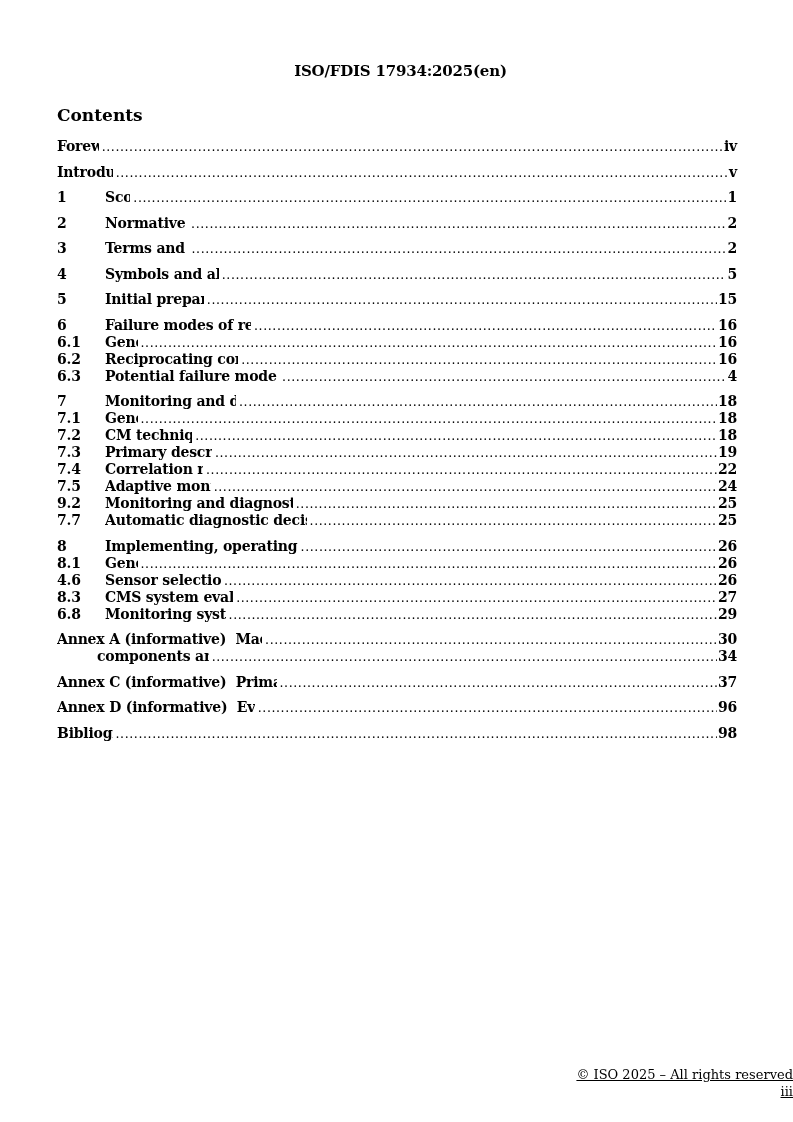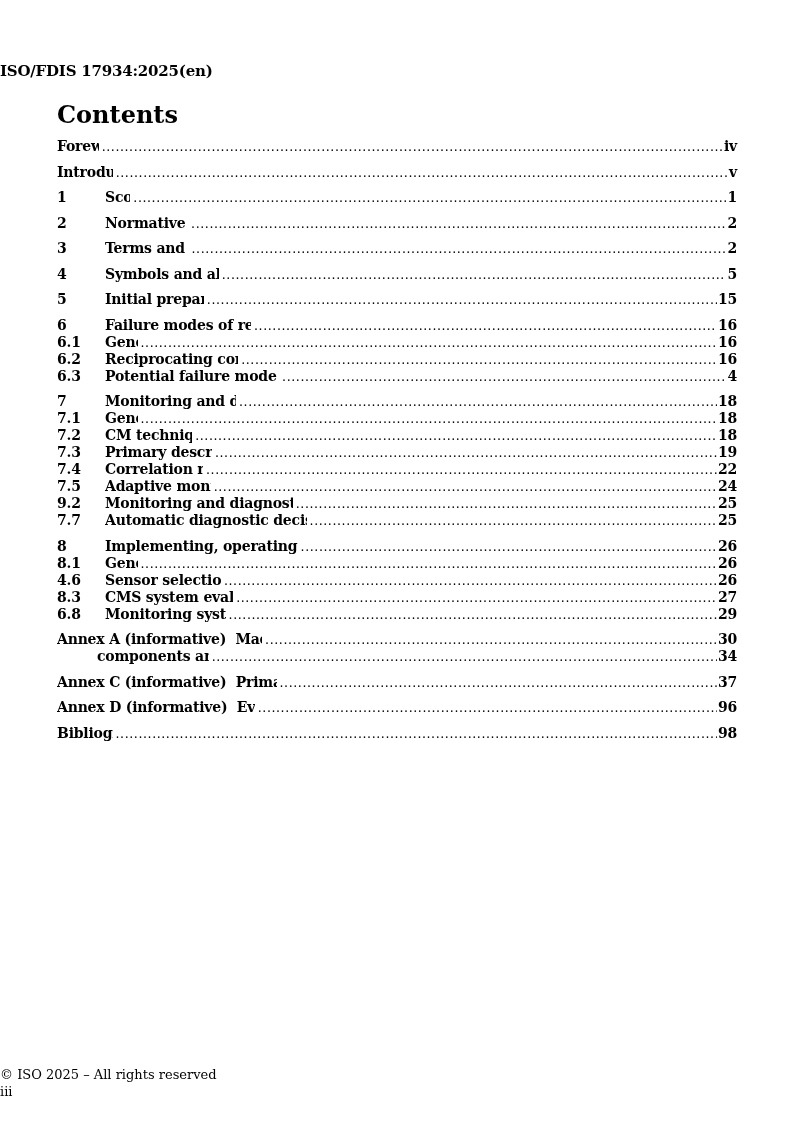--- a/index.html
+++ b/index.html
@@ -12,36 +12,36 @@
     width: 793px;
     height: 1122px;
     background: #ffffff;
     color: #000000;
     font-family: "DejaVu Serif", serif;
     overflow: hidden;
   }
   .doc-header {
     position: absolute;
     top: 62px;
-    left: 0;
+    left: 8px;
     right: 0;
-    text-align: left;
+    text-align: center;
     font-size: 15px;
     font-weight: bold;
     letter-spacing: -0.2px;
   }
   .content {
     position: absolute;
     top: 0;
     left: 57px;
     width: 680px;
   }
   .contents-title {
     margin: 103px 0 11px 0;
-    font-size: 24px;
+    font-size: 17px;
     line-height: 24px;
     font-weight: bold;
   }
   .toc-list {
     width: 100%;
   }
   .row {
     display: flex;
     align-items: baseline;
     font-size: 14px;
@@ -78,24 +78,25 @@
   }
   .pagenum {
     flex: 0 0 auto;
     text-align: left;
   }
   .doc-footer {
     position: absolute;
     top: 1066px;
     left: 0;
     right: 0;
-    text-align: left;
+    text-align: right;
     font-size: 13px;
     line-height: 17px;
     font-weight: normal;
+    text-decoration: underline;
   }
 </style>
 </head>
 <body>
 
 <div class="page">
 
   <div class="doc-header">ISO/FDIS 17934:2025(en)</div>
 
   <div class="content">

